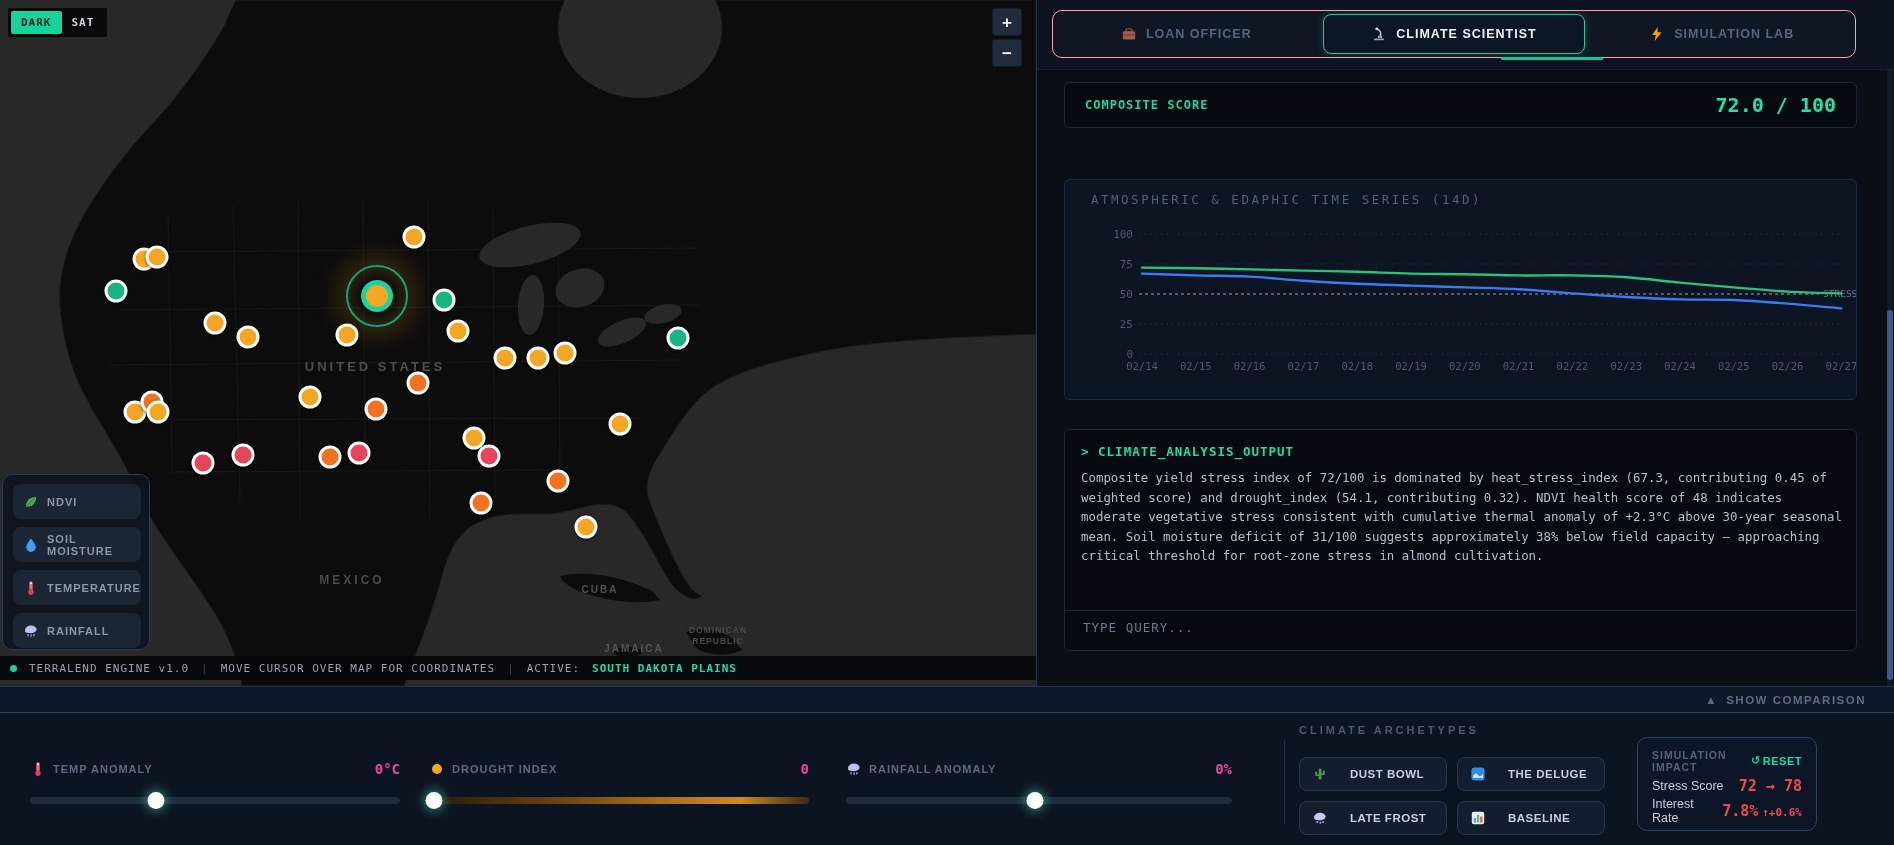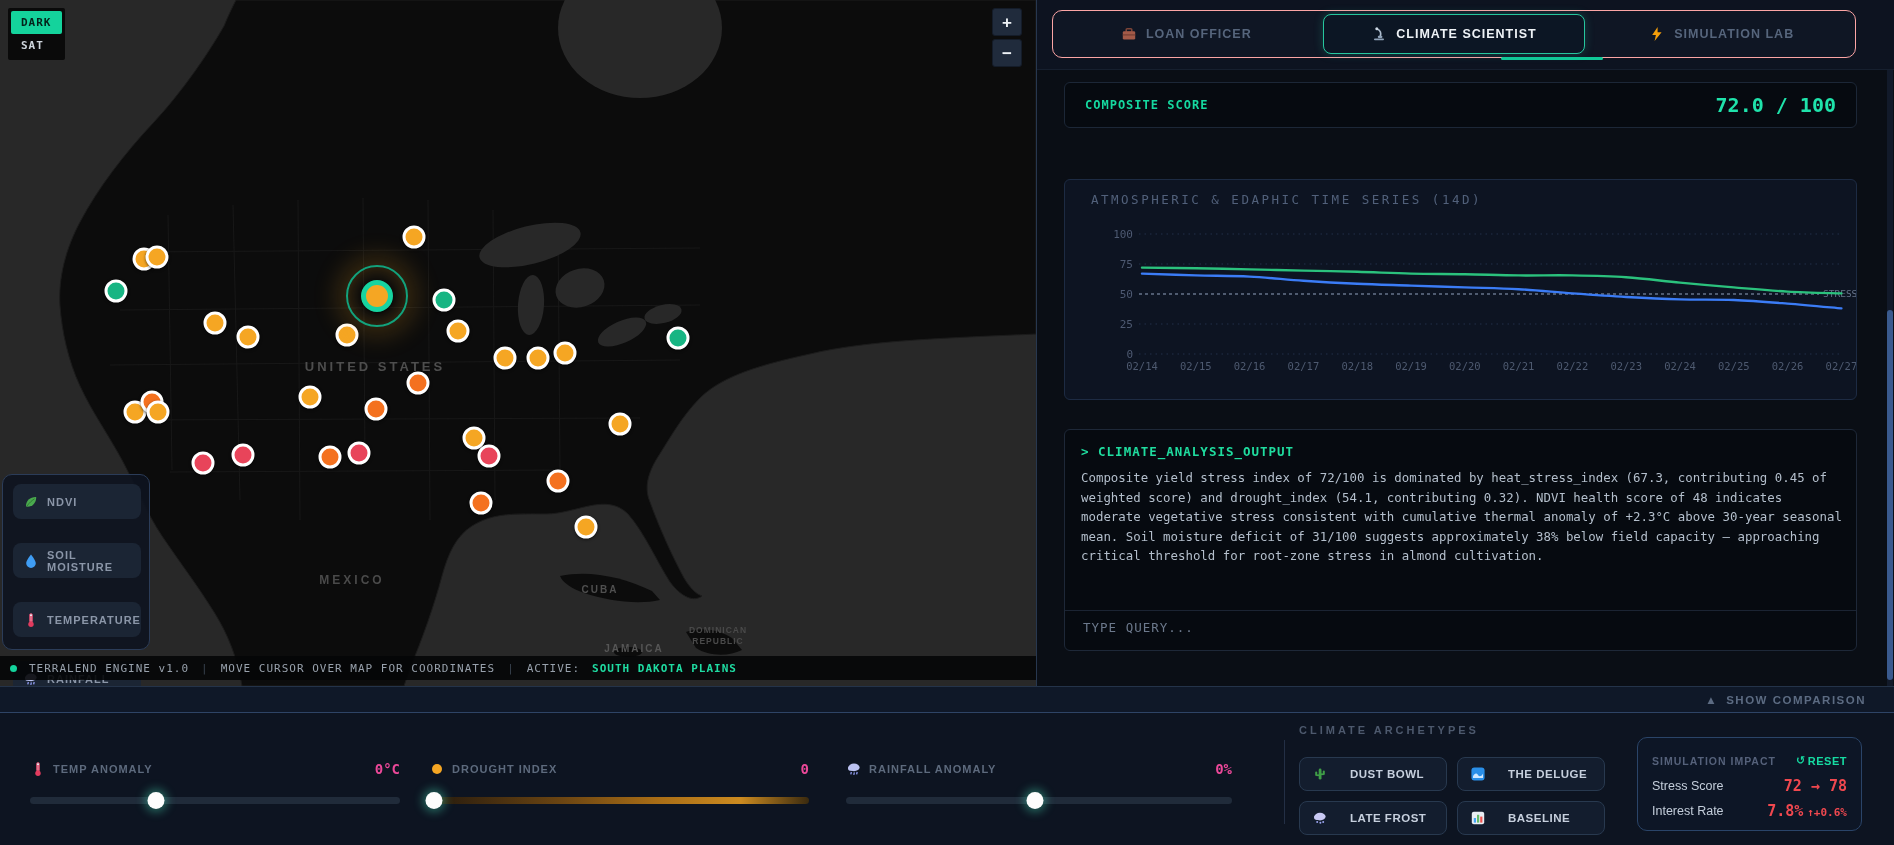--- a/index.html
+++ b/index.html
@@ -8,31 +8,31 @@
 
   
   .map{position:absolute;left:0;top:0;width:1036px;height:686px;background:#282828;overflow:hidden;}
   .map svg.base{position:absolute;left:0;top:0;}
   .maplabel{position:absolute;transform:translate(-50%,-50%);font-weight:bold;white-space:nowrap;}
   .marker{position:absolute;width:17px;height:17px;border:3px solid #fff;border-radius:50%;
           transform:translate(-50%,-50%);box-shadow:0 1px 3px rgba(0,0,0,.6);}
   .marker.sel{width:22px;height:22px;border:5px solid #17d4a0;background:#f5a623;}
   .selring{position:absolute;width:58px;height:58px;border:2px solid rgba(23,212,160,.75);border-radius:50%;
            transform:translate(-50%,-50%);box-shadow:0 0 24px 10px rgba(245,166,35,.18), inset 0 0 18px rgba(245,166,35,.25);}
-  .basemap-toggle{position:absolute;left:8px;top:8px;background:rgba(8,8,8,.92);padding:3px;display:flex;border-radius:2px;flex-direction:column;}
+  .basemap-toggle{position:absolute;left:8px;top:8px;background:rgba(8,8,8,.92);padding:3px;display:flex;border-radius:2px;}
   .basemap-toggle .tg{font-family:"DejaVu Sans Mono",monospace;font-size:11px;font-weight:bold;letter-spacing:1px;
           padding:5px 10px;border-radius:2px;cursor:pointer;}
   .tg.on{background:#14d39c;color:#04221a;}
   .tg.off{color:#cfd6dd;}
   .zoomctl{position:absolute;left:992px;top:8px;width:30px;display:flex;flex-direction:column;gap:3px;}
   .zoomctl button{width:30px;height:28px;background:#202b3c;border:1px solid #141c29;color:#eef2f6;
           font-size:17px;font-weight:bold;border-radius:3px;line-height:1;cursor:pointer;padding:0;}
   .layerbox{position:absolute;left:2px;top:474px;width:148px;height:176px;background:rgba(14,20,32,.92);
           border:1px solid #2b3c58;border-radius:10px;padding:9px 0 0 10px;box-sizing:border-box;}
-  .layerbtn{width:128px;height:35px;background:#1b2534;border-radius:8px;margin-bottom:24px;display:flex;
+  .layerbtn{width:128px;height:35px;background:#1b2534;border-radius:8px;margin-bottom:8px;display:flex;
           align-items:center;gap:8px;padding-left:10px;box-sizing:border-box;cursor:pointer;}
   .layerbtn span.lbl{color:#8b96a8;font-size:11px;font-weight:bold;letter-spacing:1px;}
   .statusbar{position:absolute;left:0;top:656px;width:1036px;height:24px;background:rgba(4,5,7,.9);
           display:flex;align-items:center;gap:12px;padding:0 10px;box-sizing:border-box;
           font-family:"DejaVu Sans Mono",monospace;font-size:11px;letter-spacing:1px;color:#98a1ac;white-space:nowrap;}
   .statusbar .dot{width:7px;height:7px;border-radius:50%;background:#14d39c;flex:0 0 auto;}
   .statusbar .sep{color:#39434f;}
   .statusbar .act{color:#1fdca2;font-weight:bold;}
 
   
@@ -80,21 +80,21 @@
   .sl .lval{font-family:"DejaVu Sans Mono",monospace;font-size:14px;font-weight:bold;color:#ec4899;}
   .sl .track{position:absolute;left:0;top:84px;width:100%;height:7px;border-radius:4px;background:#202b3a;cursor:pointer;}
   .sl .track.orange{background:linear-gradient(90deg,#24190d 0%,#6b4512 35%,#a86d16 60%,#cc8b20 82%,#3a2a0f 100%);}
   .sl .knob{position:absolute;top:-5px;width:17px;height:17px;border-radius:50%;background:#fdfdfd;
           transform:translateX(-50%);box-shadow:0 0 10px 3px rgba(80,255,205,.35);cursor:grab;}
   .vdiv{position:absolute;left:1284px;top:27px;width:1px;height:84px;background:#232f45;}
   .archt{position:absolute;left:1299px;top:11px;color:#4d596d;font-size:11px;font-weight:bold;letter-spacing:3px;}
   .archbtn{position:absolute;width:148px;height:34px;background:#131d2e;border:1px solid #28394f;border-radius:8px;
           display:flex;align-items:center;gap:22px;padding-left:12px;box-sizing:border-box;cursor:pointer;}
   .archbtn .albl{color:#c6cfdd;font-size:11.5px;font-weight:bold;letter-spacing:.5px;}
-  .impact{position:absolute;left:1637px;top:24px;width:225px;height:94px;background:#0d1626;border:1px solid #2a4468;
+  .impact{position:absolute;left:1637px;top:24px;width:180px;height:94px;background:#0d1626;border:1px solid #2a4468;
           border-radius:10px;box-sizing:border-box;padding:10px 14px;}
   .imp-row{display:flex;align-items:center;justify-content:space-between;height:25px;}
   .imp-title{color:#55617a;font-size:10.5px;font-weight:bold;letter-spacing:1px;}
   .imp-reset{color:#16dba2;font-size:11px;font-weight:bold;letter-spacing:.5px;cursor:pointer;display:flex;align-items:center;gap:2px;}
   .imp-lbl{color:#c4cedb;font-size:12.5px;}
   .imp-val{font-family:"DejaVu Sans Mono",monospace;font-weight:bold;color:#f0484f;font-size:15px;}
   .imp-delta{font-family:"DejaVu Sans Mono",monospace;font-weight:bold;color:#f0484f;font-size:11px;margin-left:4px;}
   .icon{display:inline-flex;width:16px;height:16px;flex:0 0 auto;}
   .icon svg{width:100%;height:100%;}
 </style>

